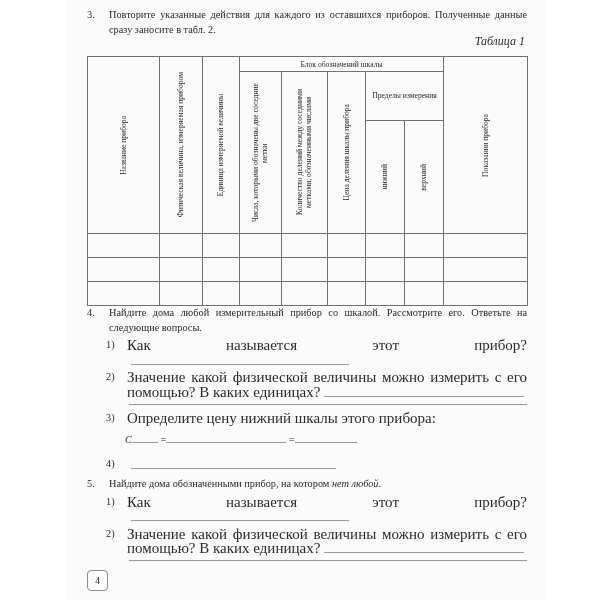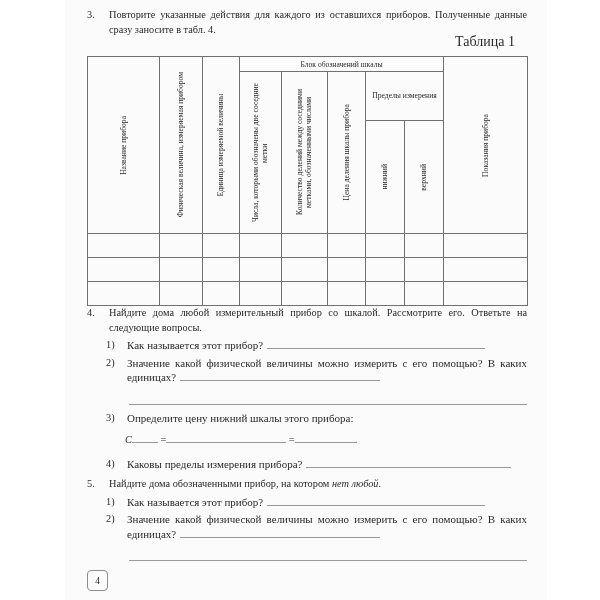--- a/index.html
+++ b/index.html
@@ -58,21 +58,21 @@
     margin-top: 3px;
   }
   .subitem-num {
     width: 21px;
     flex: 0 0 21px;
     font-size: 10.3px;
     line-height: 14.5px;
   }
   .subitem-body {
     flex: 1 1 auto;
-    font-size: 11px;
+    font-size: 15px;
     line-height: 14.5px;
     text-align: justify;
   }
   .sublist { margin-left: 19px; }
 
   .ital { font-style: italic; }
 
   
   .rule {
     display: inline-block;
@@ -84,23 +84,24 @@
 
   
   #intro-block {
     position: absolute;
     left: 22px;
     top: 8px;
     width: 440px;
   }
   #table-caption {
     position: absolute;
-    right: 32px;
+    right: 22px;
     top: 34px;
-    font-size: 14px;
+    font-style: italic;
+    font-size: 12px;
   }
 
   
   #data-table-wrap {
     position: absolute;
     left: 22px;
     top: 56px;
     width: 440px;
   }
   table.grid {
@@ -201,21 +202,21 @@
 </style>
 </head>
 <body>
 
 <div class="page">
   <div class="page-inner">
 
     <div id="intro-block">
       <div class="item">
         <div class="item-num">3.</div>
-        <div class="item-body">Повторите указанные действия для каждого из оставшихся приборов. Полученные данные сразу заносите в табл. 4.</div>
+        <div class="item-body">Повторите указанные действия для каждого из оставшихся приборов. Полученные данные сразу заносите в табл. 2.</div>
       </div>
     </div>
 
     <div id="table-caption">Таблица 1</div>
 
     <div id="data-table-wrap">
       <table class="grid">
         <colgroup>
           <col style="width:72px">
           <col style="width:43px">
@@ -351,21 +352,21 @@
     <div id="formula">
       <span class="formula-var">C</span><span class="frule" style="width:26px"></span>
       <span>=</span><span class="frule" style="width:120px"></span>
       <span>=</span><span class="frule" style="width:60px"></span><span>.</span>
     </div>
 
     <div id="q4-4">
       <div class="subitem" style="margin-top:0">
         <div class="subitem-num">4)</div>
         <div class="subitem-body">
-          <span>Каковы пределы измерения прибора?</span><span class="rule" style="width:205px"></span>
+          <span class="rule" style="width:205px"></span>
         </div>
       </div>
     </div>
 
     <div id="q5">
       <div class="item">
         <div class="item-num">5.</div>
         <div class="item-body"><span>Найдите дома обозначенными прибор, на котором </span><span class="ital">нет любой</span><span>.</span></div>
       </div>
       <div class="sublist">

